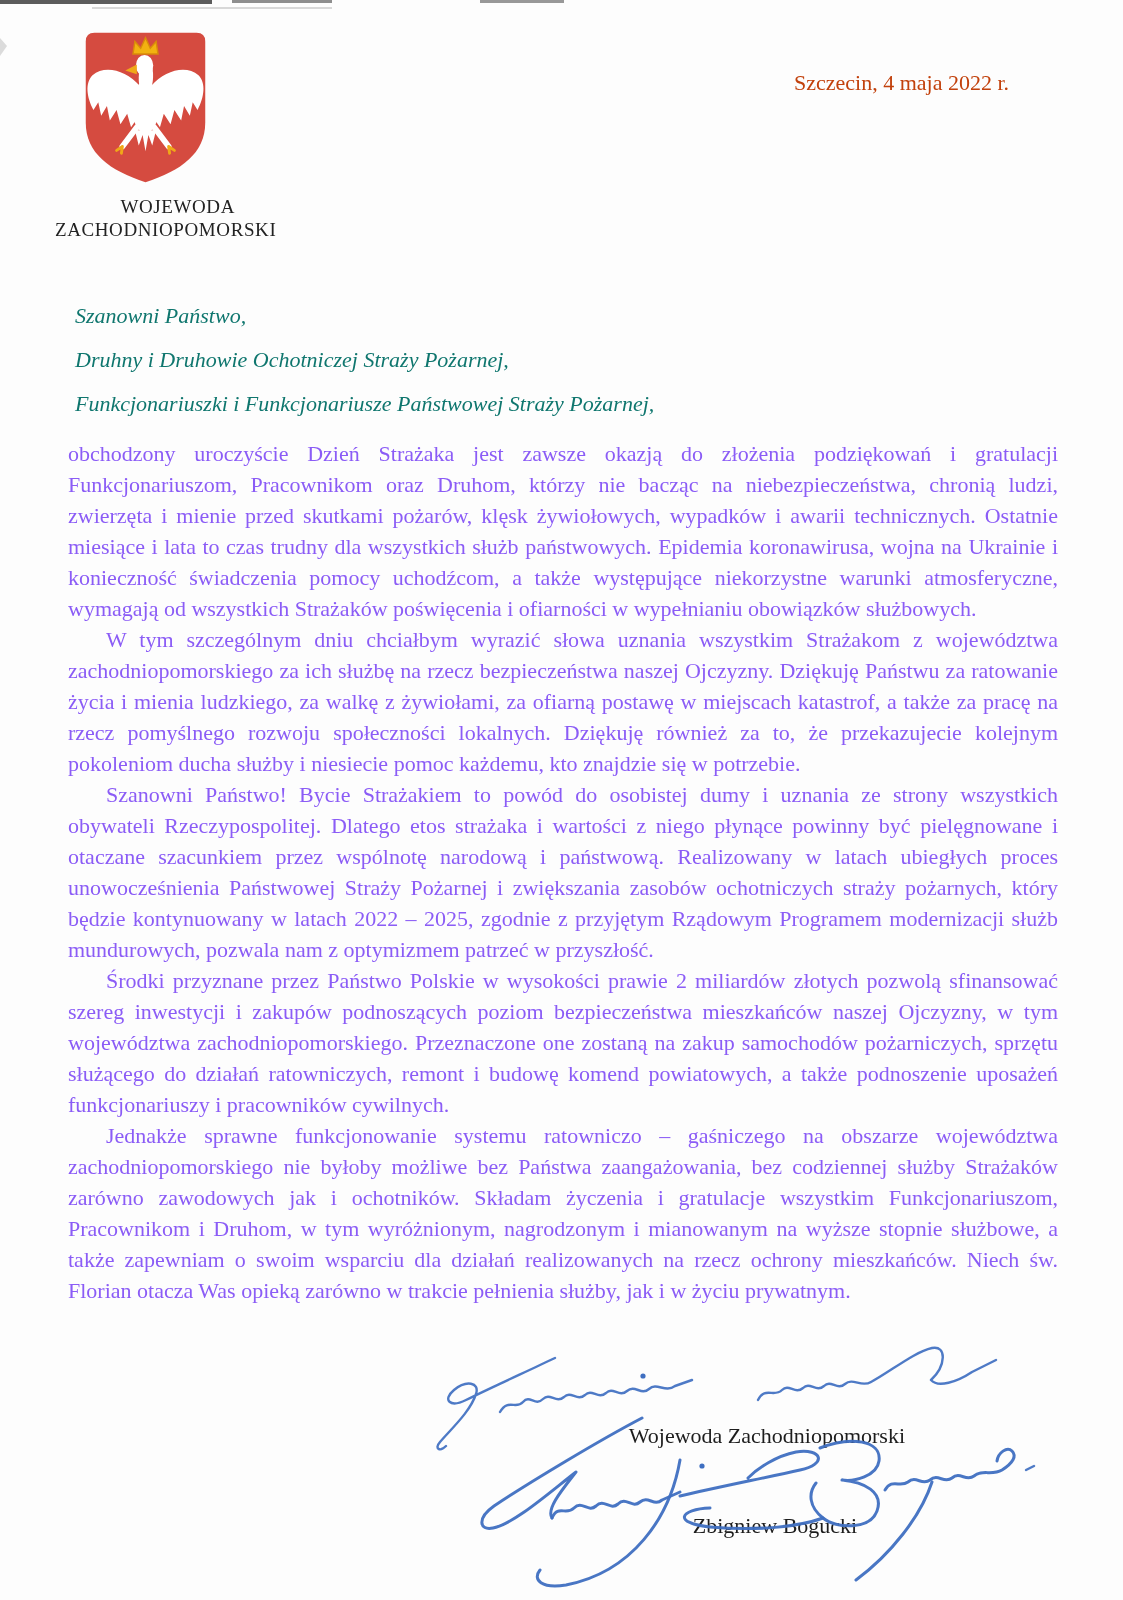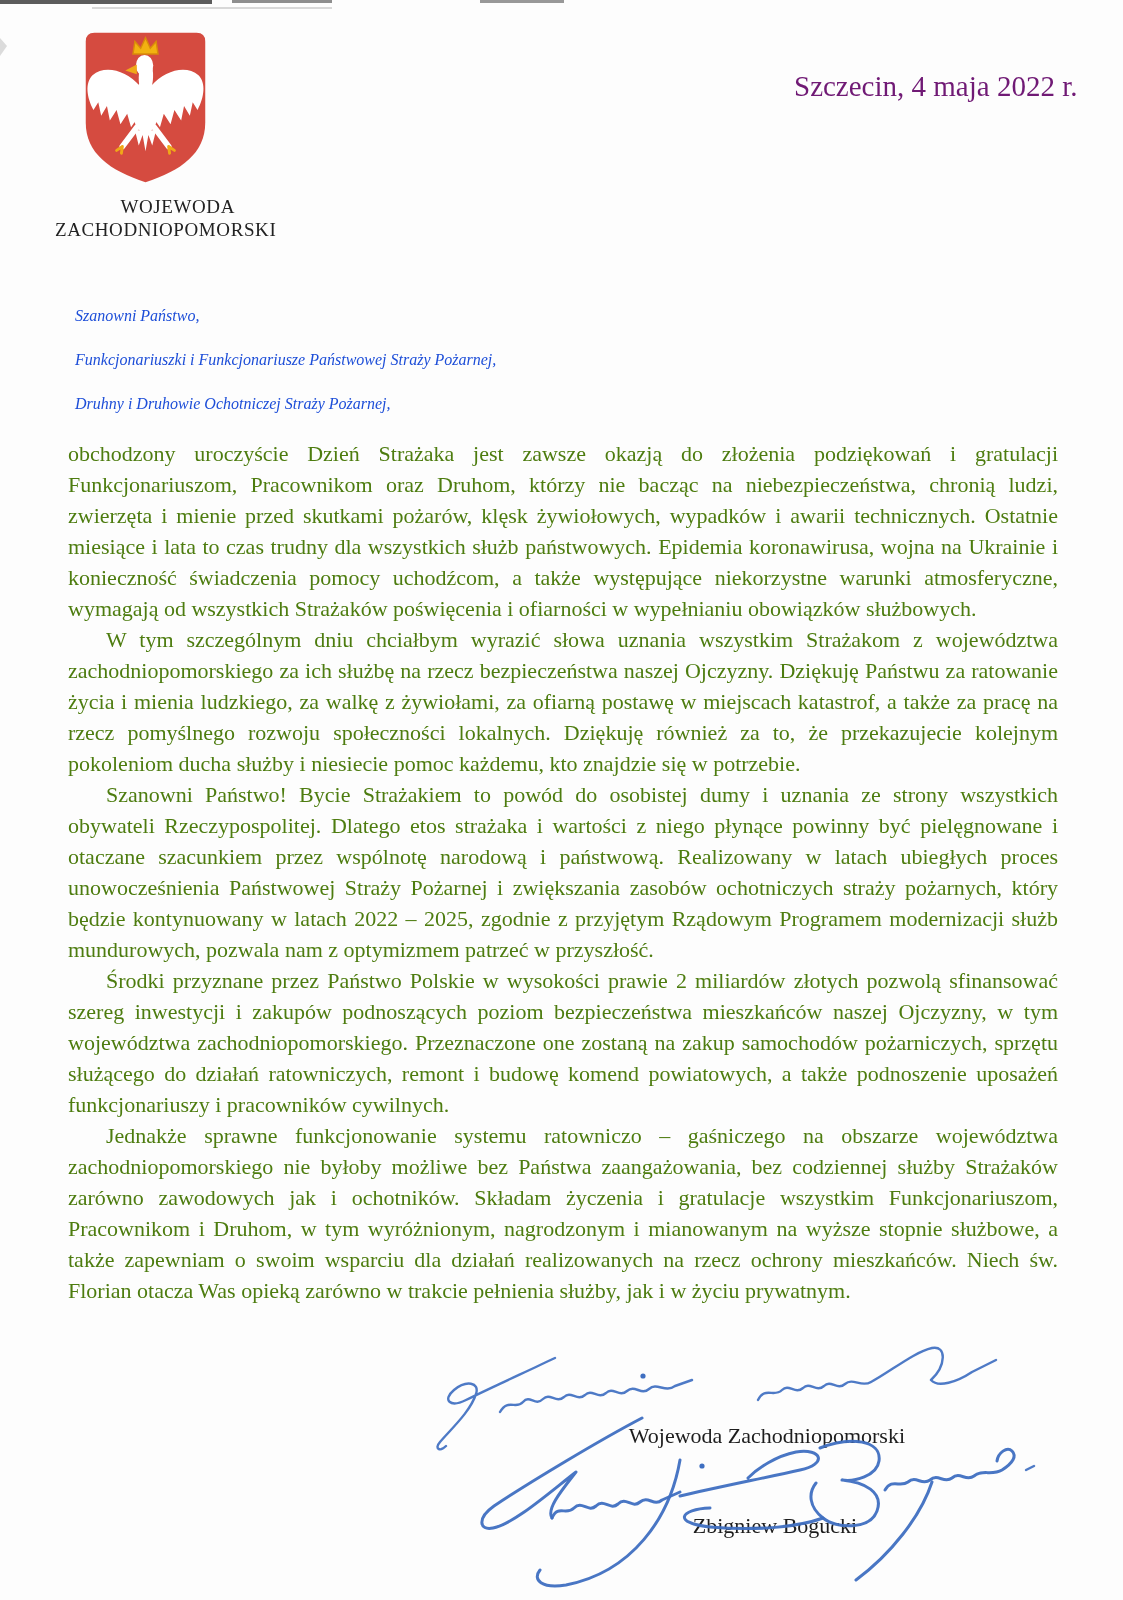--- a/index.html
+++ b/index.html
@@ -19,30 +19,30 @@
   .art3{left:480px;top:0;width:84px;height:3px;opacity:.5;}
   .art4{left:92px;top:7px;width:240px;height:2px;opacity:.18;}
   .art5{left:0;top:38px;width:7px;height:18px;opacity:.25;background:#777;
         clip-path:polygon(0 0,100% 45%,0 100%);}
   
   .crest-block{position:absolute;left:55px;top:28px;width:180px;text-align:right;}
   .crest-block svg{display:block;margin:0 auto;}
   .crest-title{
     margin-top:8px;font-size:19px;line-height:23px;letter-spacing:.6px;color:#222;
   }
-  .date-line{position:absolute;left:794px;top:70px;font-size:29px;color:#701a75;}
+  .date-line{position:absolute;left:794px;top:70px;font-size:22px;color:#c2410c;}
   
   .salutation{
     position:absolute;left:75px;top:294px;width:900px;
-    font-style:italic;font-size:16px;line-height:44px;color:#1d4ed8;
+    font-style:italic;font-size:22px;line-height:44px;color:#0f766e;
   }
   
   .body-text{
     position:absolute;left:68px;top:438px;width:990px;
-    font-size:22px;line-height:31px;text-align:justify;color:#4d7c0f;
+    font-size:22px;line-height:31px;text-align:justify;color:#8b5cf6;
   }
   .body-text p{margin:0;text-indent:38px;}
   .body-text p.first{text-indent:0;}
   
   .sig-title{position:absolute;left:605px;top:1423px;width:300px;text-align:right;
              font-size:22px;color:#1d1d1d;z-index:2;}
   .sig-name{position:absolute;left:625px;top:1513px;width:300px;text-align:center;
             font-size:22px;color:#1d1d1d;z-index:2;}
   .ink{position:absolute;left:380px;top:1330px;z-index:3;pointer-events:none;}
   .ink path{fill:none;stroke:#3f6fc1;stroke-linecap:round;stroke-linejoin:round;}
@@ -85,22 +85,22 @@
     <div class="crest-title">
       <div>WOJEWODA</div>
       <div>ZACHODNIOPOMORSKI</div>
     </div>
   </div>
 
   <div class="date-line">Szczecin, 4 maja 2022 r.</div>
 
   <div class="salutation">
     <div>Szanowni Państwo,</div>
+    <div>Druhny i Druhowie Ochotniczej Straży Pożarnej,</div>
     <div>Funkcjonariuszki i Funkcjonariusze Państwowej Straży Pożarnej,</div>
-    <div>Druhny i Druhowie Ochotniczej Straży Pożarnej,</div>
   </div>
 
   <div class="body-text">
     <p class="first">obchodzony uroczyście Dzień Strażaka jest zawsze okazją do złożenia podziękowań i gratulacji Funkcjonariuszom, Pracownikom oraz Druhom, którzy nie bacząc na niebezpieczeństwa, chronią ludzi, zwierzęta i mienie przed skutkami pożarów, klęsk żywiołowych, wypadków i awarii technicznych. Ostatnie miesiące i lata to czas trudny dla wszystkich służb państwowych. Epidemia koronawirusa, wojna na Ukrainie i konieczność świadczenia pomocy uchodźcom, a także występujące niekorzystne warunki atmosferyczne, wymagają od wszystkich Strażaków poświęcenia i ofiarności w wypełnianiu obowiązków służbowych.</p>
     <p>W tym szczególnym dniu chciałbym wyrazić słowa uznania wszystkim Strażakom z województwa zachodniopomorskiego za ich służbę na rzecz bezpieczeństwa naszej Ojczyzny. Dziękuję Państwu za ratowanie życia i mienia ludzkiego, za walkę z żywiołami, za ofiarną postawę w miejscach katastrof, a także za pracę na rzecz pomyślnego rozwoju społeczności lokalnych. Dziękuję również za to, że przekazujecie kolejnym pokoleniom ducha służby i niesiecie pomoc każdemu, kto znajdzie się w potrzebie.</p>
     <p>Szanowni Państwo! Bycie Strażakiem to powód do osobistej dumy i uznania ze strony wszystkich obywateli Rzeczypospolitej. Dlatego etos strażaka i wartości z niego płynące powinny być pielęgnowane i otaczane szacunkiem przez wspólnotę narodową i państwową. Realizowany w latach ubiegłych proces unowocześnienia Państwowej Straży Pożarnej i zwiększania zasobów ochotniczych straży pożarnych, który będzie kontynuowany w latach 2022 – 2025, zgodnie z przyjętym Rządowym Programem modernizacji służb mundurowych, pozwala nam z optymizmem patrzeć w przyszłość.</p>
     <p>Środki przyznane przez Państwo Polskie w wysokości prawie 2 miliardów złotych pozwolą sfinansować szereg inwestycji i zakupów podnoszących poziom bezpieczeństwa mieszkańców naszej Ojczyzny, w tym województwa zachodniopomorskiego. Przeznaczone one zostaną na zakup samochodów pożarniczych, sprzętu służącego do działań ratowniczych, remont i budowę komend powiatowych, a także podnoszenie uposażeń funkcjonariuszy i pracowników cywilnych.</p>
     <p>Jednakże sprawne funkcjonowanie systemu ratowniczo – gaśniczego na obszarze województwa zachodniopomorskiego nie byłoby możliwe bez Państwa zaangażowania, bez codziennej służby Strażaków zarówno zawodowych jak i ochotników. Składam życzenia i gratulacje wszystkim Funkcjonariuszom, Pracownikom i Druhom, w tym wyróżnionym, nagrodzonym i mianowanym na wyższe stopnie służbowe, a także zapewniam o swoim wsparciu dla działań realizowanych na rzecz ochrony mieszkańców. Niech św. Florian otacza Was opieką zarówno w trakcie pełnienia służby, jak i w życiu prywatnym.</p>
   </div>
 

